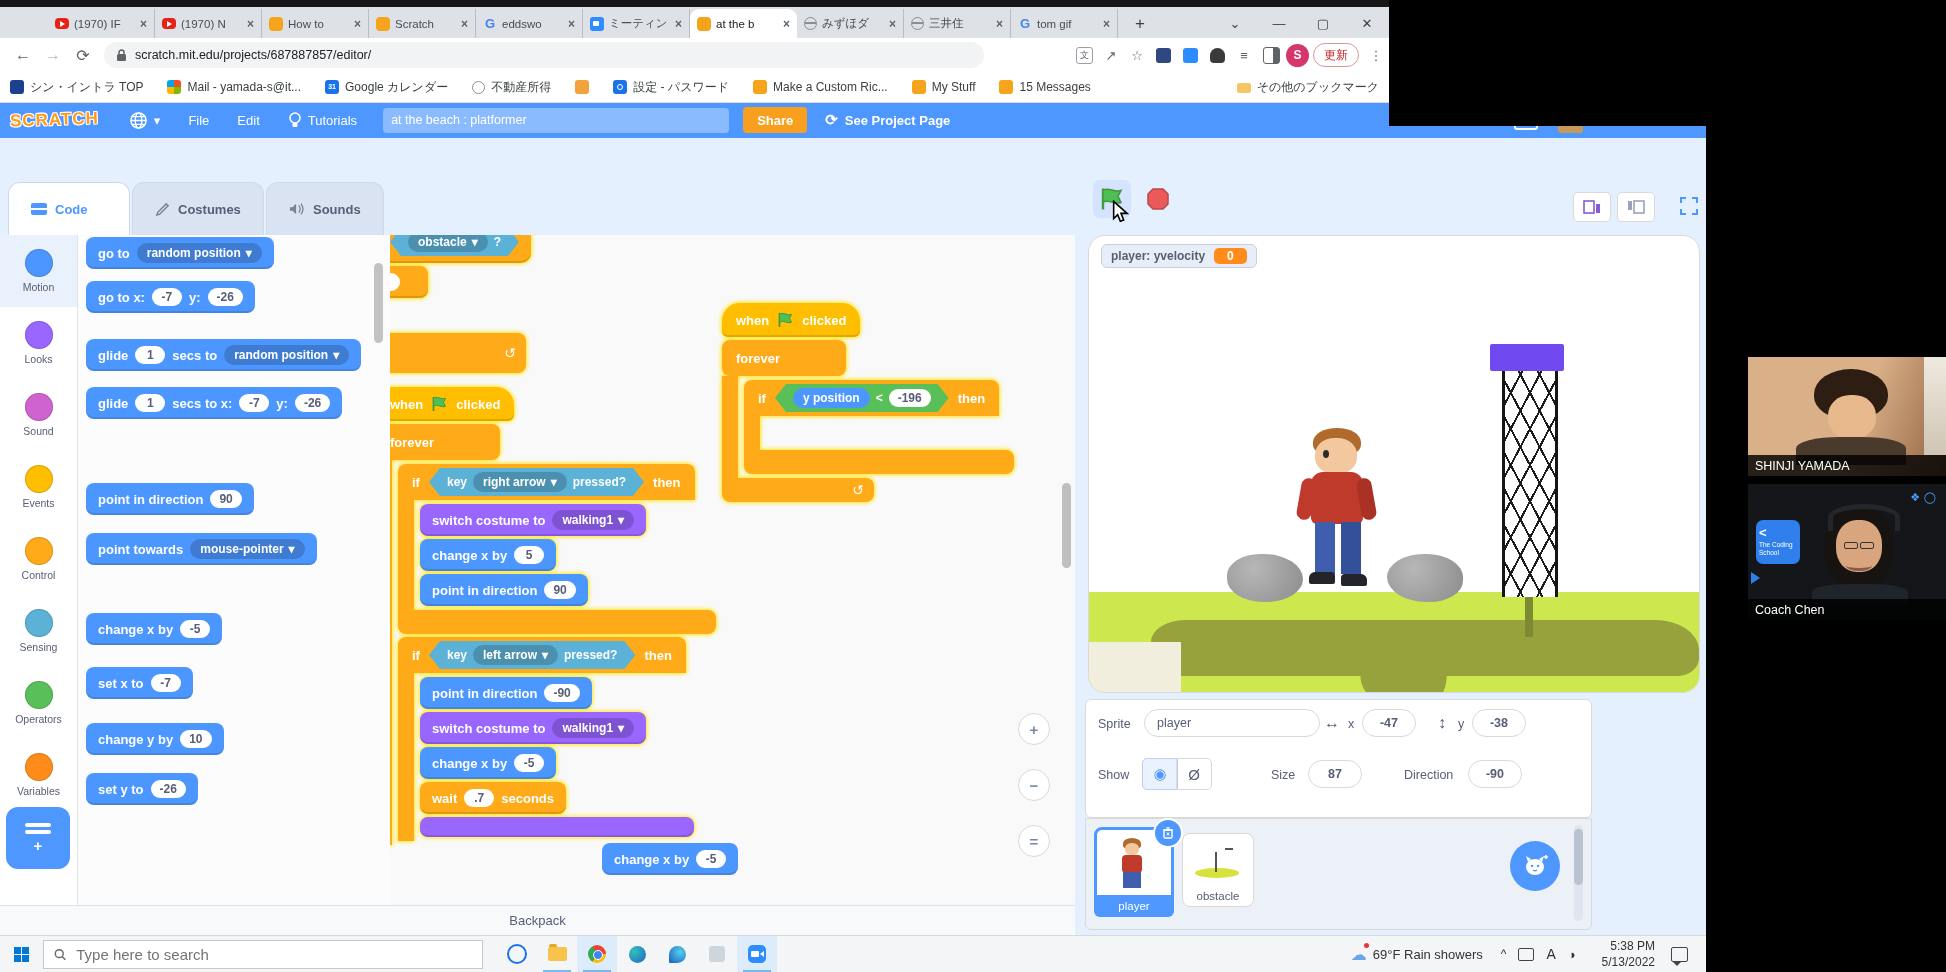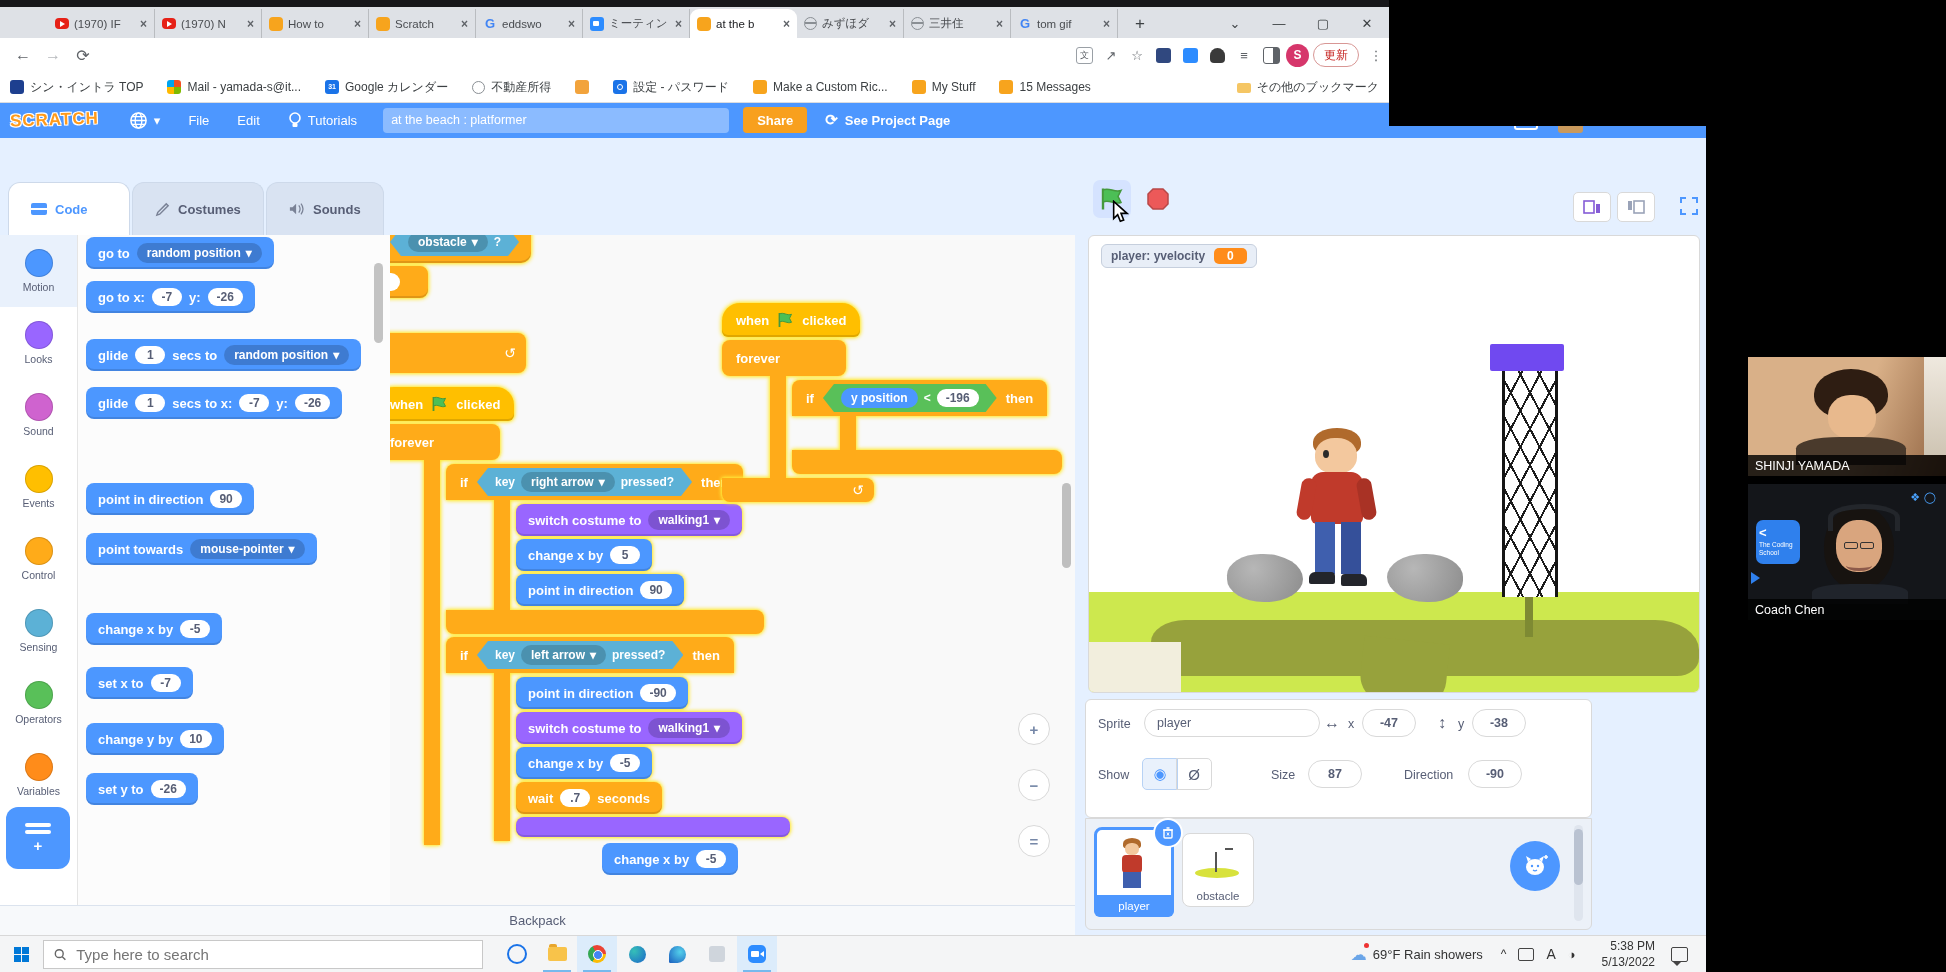--- a/index.html
+++ b/index.html
@@ -91,40 +91,40 @@
   .hex.op{background:#59c059;}
   .rep{background:#4c97ff;border-radius:14px;padding:3px 10px;font-size:12px;font-weight:700;color:#fff;}
   
   #codearea{left:390px;top:133px;width:685px;height:670px;background:#f9f9f9;overflow:hidden;}
   .script{position:absolute;display:flex;flex-direction:column;align-items:flex-start;gap:3px;
        filter:drop-shadow(0 0 2px #ffe93a) drop-shadow(0 0 1px #ffe93a);}
   .hat{background:#ffbf00;border-radius:18px 18px 6px 6px;height:34px;display:inline-flex;align-items:center;
        gap:8px;padding:0 14px;color:#fff;font-size:13px;font-weight:700;box-shadow:inset 0 -2px 0 rgba(0,0,0,.12);}
   .chead{display:inline-flex;align-items:center;gap:9px;height:36px;background:#ffab19;border-radius:8px 8px 0 0;
        padding:0 14px;color:#fff;font-size:13px;font-weight:700;}
-  .cbody{position:relative;padding:4px 0 4px 22px;display:flex;flex-direction:column;align-items:flex-start;gap:3px;margin-left:48px;}
+  .cbody{position:relative;padding:4px 0 4px 22px;display:flex;flex-direction:column;align-items:flex-start;gap:3px;}
   .cbody::before{content:"";position:absolute;left:0;top:0;bottom:0;width:16px;background:#ffab19;}
   .cfoot{height:24px;background:#ffab19;border-radius:0 8px 8px 8px;display:flex;align-items:center;
        justify-content:flex-end;color:#fff;padding:0 10px;font-size:14px;}
   .zoomc{position:absolute;width:30px;height:30px;border-radius:50%;background:#fff;border:1px solid #d9d9d9;
        color:#7688a8;display:flex;align-items:center;justify-content:center;font-size:15px;font-weight:700;}
   #backpackbar{left:0;top:803px;width:1075px;height:30px;background:#f7f9fb;border-top:1px solid #dbe3ee;
        display:flex;align-items:center;justify-content:center;font-size:13px;color:#575e75;box-sizing:border-box;}
   #extbtn{left:6px;top:705px;width:64px;height:62px;background:#4d97ff;border-radius:12px;
        display:flex;flex-direction:column;align-items:center;justify-content:center;gap:3px;color:#fff;}
   #extbtn i{width:26px;height:4px;background:#fff;border-radius:2px;display:block;}
   
   #stageheader{left:1085px;top:66px;width:621px;height:66px;}
   .flagbtn{position:absolute;left:8px;top:12px;width:38px;height:38px;background:#d5e3ff;border-radius:7px;
        display:flex;align-items:center;justify-content:center;}
   .stopbtn{position:absolute;left:54px;top:12px;width:38px;height:38px;display:flex;align-items:center;justify-content:center;}
   .sbtn{position:absolute;top:24px;width:36px;height:28px;background:#fff;border:1px solid #d9d9d9;border-radius:5px;
        display:flex;align-items:center;justify-content:center;}
   #stagecanvas{left:1088px;top:133px;width:612px;height:458px;background:#fff;border:1px solid #d9d9d9;
-       border-radius:6px;overflow:hidden;box-sizing:border-box;text-align:center;}
+       border-radius:17px;overflow:hidden;box-sizing:border-box;text-align:center;}
   #monitor{position:absolute;left:12px;top:8px;background:#e8eef7;border:1px solid #c6cfdd;border-radius:6px;
        padding:3px 9px;display:flex;gap:9px;align-items:center;font-size:12px;color:#575e75;font-weight:700;}
   #monitor .val{background:#ff8c1a;color:#fff;border-radius:5px;padding:1px 13px;}
   #spritepanel{left:1085px;top:597px;width:507px;height:119px;background:#fff;border:1px solid #d9d9d9;
        border-radius:6px;box-sizing:border-box;font-size:12.5px;color:#575e75;}
   .pill{display:inline-flex;align-items:center;justify-content:center;height:26px;min-width:52px;
        border:1px solid #d9d9d9;border-radius:14px;background:#fff;font-weight:600;color:#575e75;}
   #spritelist{left:1085px;top:716px;width:507px;height:112px;background:#ecf1f8;border:1px solid #d9d9d9;
        border-radius:0 0 6px 6px;box-sizing:border-box;}
   #stagecol{left:1600px;top:597px;width:106px;height:231px;background:#fff;border:1px solid #d9d9d9;
@@ -643,20 +643,27 @@
     <div style="flex:1;"></div>
     <div class="winctl">⌄</div>
     <div class="winctl">—</div>
     <div class="winctl">▢</div>
     <div class="winctl">✕</div>
   </div>
   <div id="toolbar" class="abs">
     <span class="navbtn" style="margin-left:8px;">←</span>
     <span class="navbtn" style="color:#b6b9bd;">→</span>
     <span class="navbtn">⟳</span>
+    <div id="addressbar">
+      <svg width="11" height="13" viewBox="0 0 11 13">
+          <rect x="1" y="5" width="9" height="7" rx="1.5" fill="#5f6368"></rect>
+          <path d="M3 5V3.5a2.5 2.5 0 015 0V5" fill="none" stroke="#5f6368" stroke-width="1.5"></path>
+        </svg>
+      <span class="url">scratch.mit.edu/projects/687887857/editor/</span>
+    </div>
     <div style="flex:1;"></div>
     <span class="ticon" style="border:1px solid #9aa0a6;border-radius:3px;width:15px;height:15px;font-size:9px;line-height:15px;margin:0 5px;">文</span>
     <span class="ticon">↗</span>
     <span class="ticon">☆</span>
     <span class="extbox" style="background:#30487f;margin:0 6px;"></span>
     <span class="extbox" style="background:#2d8cff;margin:0 6px;"></span>
     <span class="extbox" style="background:#3a3a3a;border-radius:50% 50% 4px 4px;margin:0 6px;"></span>
     <span class="ticon">≡</span>
     <span class="extbox" style="background:linear-gradient(90deg,#fff 0 60%,#5f6368 60%);border:1.5px solid #5f6368;border-radius:3px;margin:0 6px;"></span>
     <span id="avatarS">S</span>

